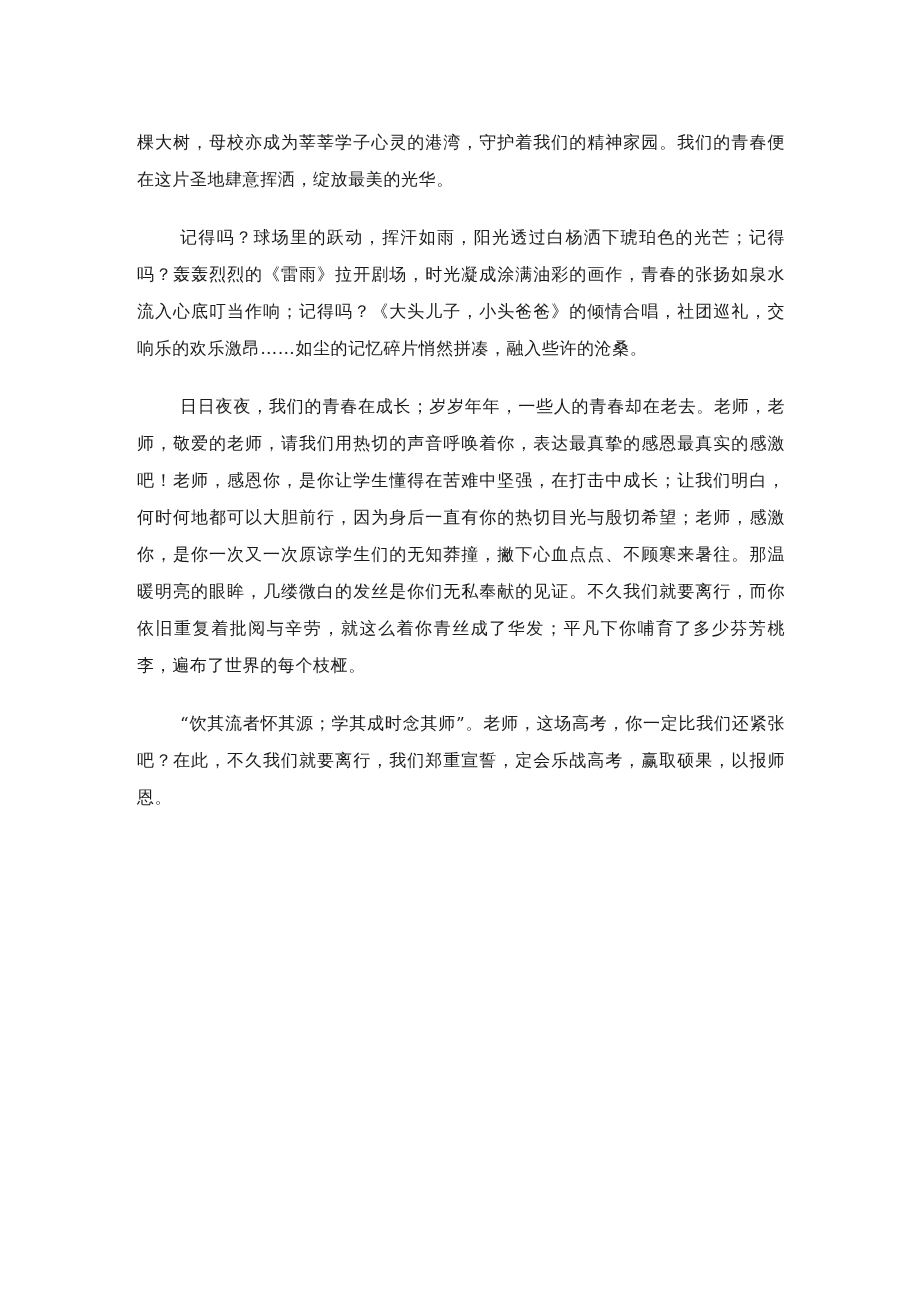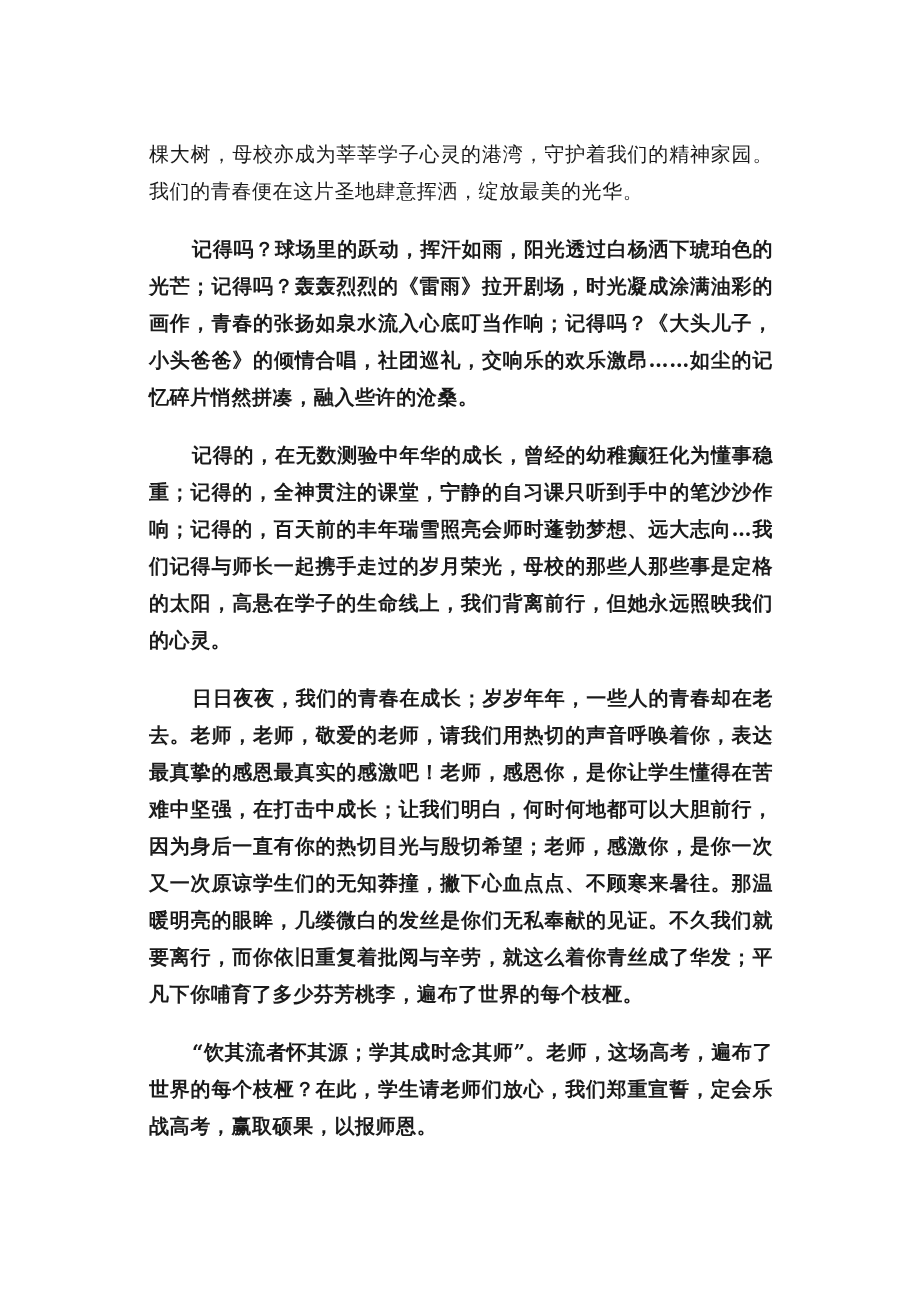--- a/index.html
+++ b/index.html
@@ -15,41 +15,39 @@
       font-family: "DejaVu Serif", "Liberation Serif", serif;
       color: #1a1a1a;
     }
     .page {
       position: absolute;
       left: 137px;
       top: 124px;
       width: 648px;
     }
     .para {
-      margin: 12px;
-      font-size: 20px;
+      margin: 0;
+      font-size: 17px;
       line-height: 37px;
       text-align: justify;
       text-justify: inter-character;
       letter-spacing: 0.6px;
       word-break: break-all;
     }
     .para.indent {
       text-indent: 43px;
-      font-weight: bold;
     }
     .p0 { margin-bottom: 21px; }
     .p1 { margin-bottom: 21px; }
     .p2 { margin-bottom: 21px; }
     .p3 { margin-bottom: 21px; }
     .p4 { margin-bottom: 21px; }
     .p5 { margin-bottom: 21px; }
   </style>
 </head>
 <body>
 
 <div class="page">
   <p class="para p0">棵大树，母校亦成为莘莘学子心灵的港湾，守护着我们的精神家园。我们的青春便在这片圣地肆意挥洒，绽放最美的光华。</p>
   <p class="para indent p1">记得吗？球场里的跃动，挥汗如雨，阳光透过白杨洒下琥珀色的光芒；记得吗？轰轰烈烈的《雷雨》拉开剧场，时光凝成涂满油彩的画作，青春的张扬如泉水流入心底叮当作响；记得吗？《大头儿子，小头爸爸》的倾情合唱，社团巡礼，交响乐的欢乐激昂……如尘的记忆碎片悄然拼凑，融入些许的沧桑。</p>
-  <p class="para indent p2">记得的，在无数测验中年华的成长，曾经的幼稚癫狂化为懂事稳重；记得的，全神贯注的课堂，宁静的自习课只听到手中的笔沙沙作响；记得的，百天前的丰年瑞雪照亮会师时蓬勃梦想、远大志向…我们记得与师长一起携手走过的岁月荣光，母校的那些人那些事是定格的太阳，高悬在学子的生命线上，我们背离前行，但她永远照映我们的心灵。</p>
   <p class="para indent p3">日日夜夜，我们的青春在成长；岁岁年年，一些人的青春却在老去。老师，老师，敬爱的老师，请我们用热切的声音呼唤着你，表达最真挚的感恩最真实的感激吧！老师，感恩你，是你让学生懂得在苦难中坚强，在打击中成长；让我们明白，何时何地都可以大胆前行，因为身后一直有你的热切目光与殷切希望；老师，感激你，是你一次又一次原谅学生们的无知莽撞，撇下心血点点、不顾寒来暑往。那温暖明亮的眼眸，几缕微白的发丝是你们无私奉献的见证。不久我们就要离行，而你依旧重复着批阅与辛劳，就这么着你青丝成了华发；平凡下你哺育了多少芬芳桃李，遍布了世界的每个枝桠。</p>
-  <p class="para indent p5">“饮其流者怀其源；学其成时念其师”。老师，这场高考，遍布了世界的每个枝桠？在此，学生请老师们放心，我们郑重宣誓，定会乐战高考，赢取硕果，以报师恩。</p>
+  <p class="para indent p5">“饮其流者怀其源；学其成时念其师”。老师，这场高考，你一定比我们还紧张吧？在此，不久我们就要离行，我们郑重宣誓，定会乐战高考，赢取硕果，以报师恩。</p>
 </div>
 
 </body></html>

